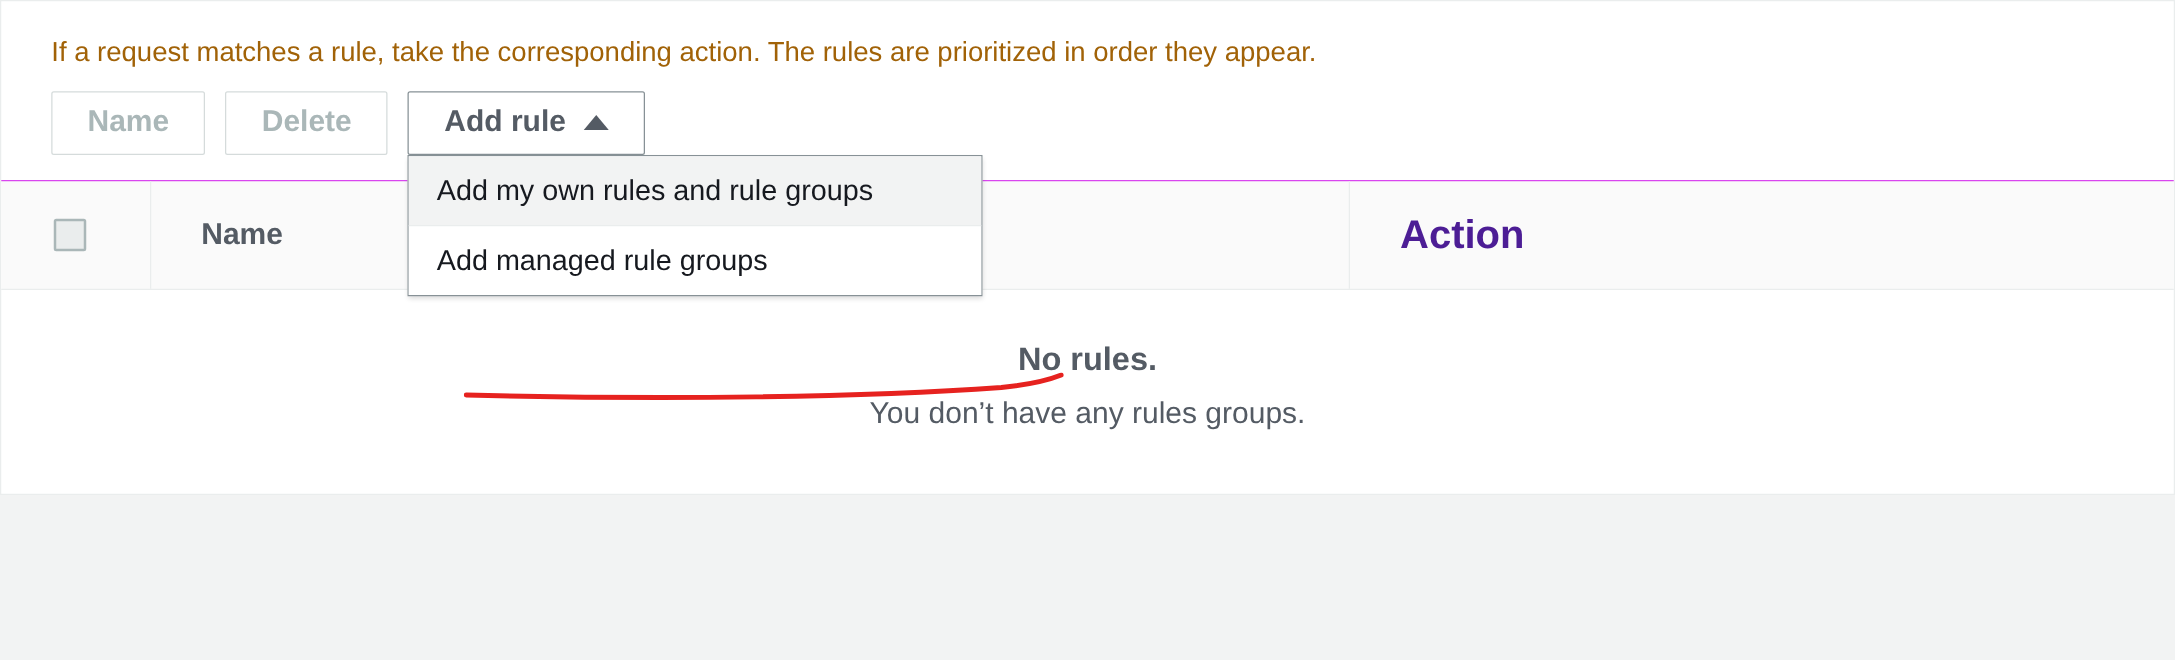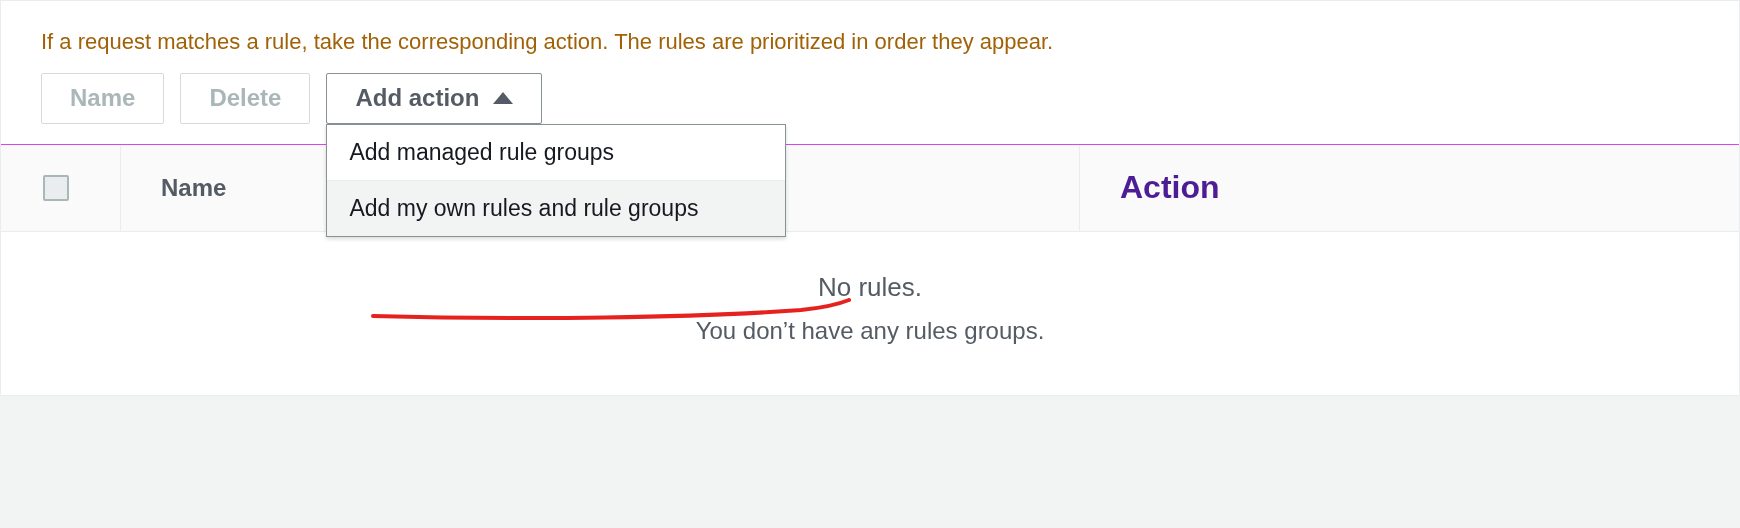--- a/index.html
+++ b/index.html
@@ -134,21 +134,21 @@
     display: flex;
     align-items: center;
   }
 
   .empty-state {
     text-align: center;
     padding: 40px 0 50px 0;
   }
   .empty-title {
     font-size: 26px;
-    font-weight: 400;
+    font-weight: 700;
     color: #545b64;
     margin: 0 0 14px 0;
   }
   .empty-sub {
     font-size: 24px;
     color: #545b64;
     margin: 0;
   }
 
   .annotation-underline {
@@ -164,26 +164,26 @@
 <div class="panel">
   <div class="panel-header">
     <p class="panel-desc">If a request matches a rule, take the corresponding action. The rules are prioritized in order they appear.</p>
 
     <div class="toolbar">
       <button class="btn" disabled="">Name</button>
       <button class="btn" disabled="">Delete</button>
 
       <div class="dropdown-wrap">
         <button class="btn dropdown-toggle">
-          <span>Add action</span>
+          <span>Add rule</span>
           <span class="caret-up"></span>
         </button>
         <div class="dropdown-menu">
+          <div class="dropdown-item hover">Add my own rules and rule groups</div>
           <div class="dropdown-item">Add managed rule groups</div>
-          <div class="dropdown-item hover">Add my own rules and rule groups</div>
         </div>
       </div>
     </div>
   </div>
 
   <div class="table-head">
     <div class="col-check">
       <div class="checkbox-box"></div>
     </div>
     <div class="col-name">Name</div>

